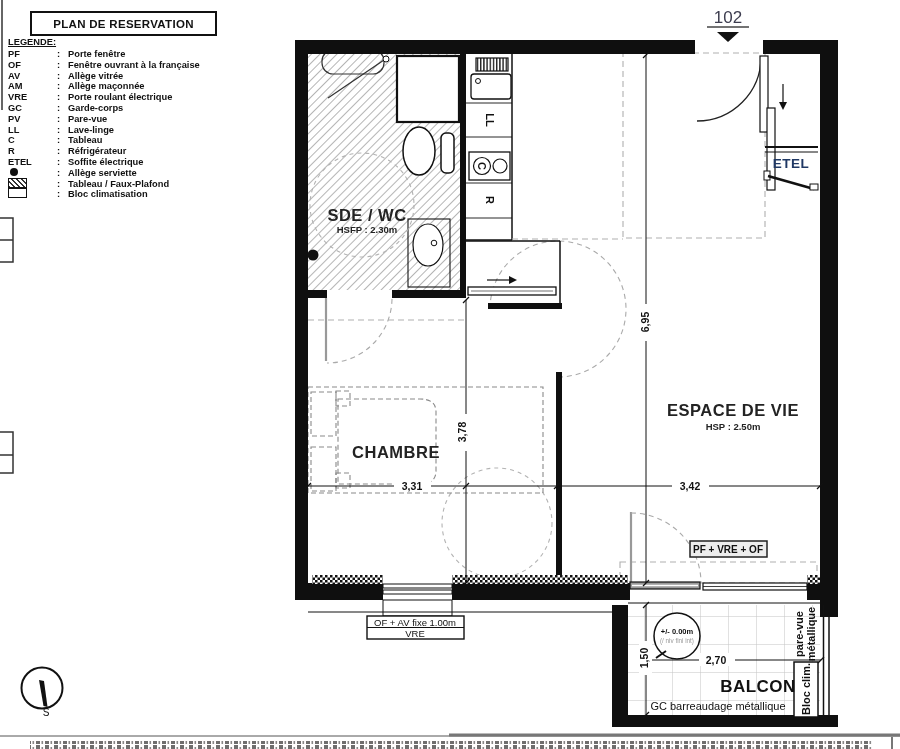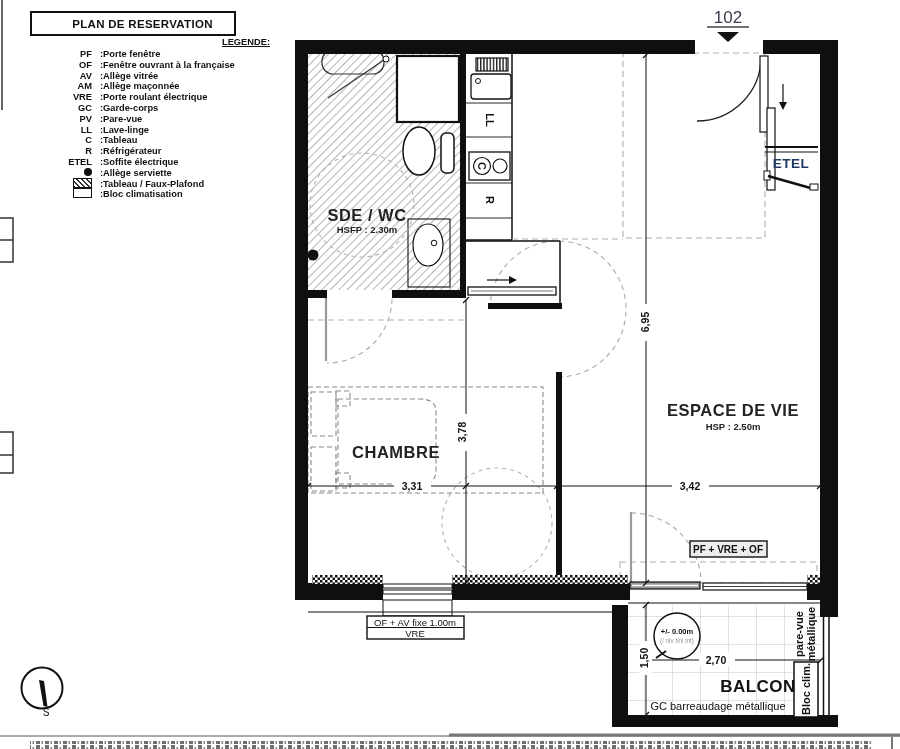--- a/index.html
+++ b/index.html
@@ -1,26 +1,26 @@
 <!DOCTYPE html>
 <html><head>
 <meta charset="utf-8">
 <style>
   html,body{margin:0;padding:0;background:#fff;}
   #stage{position:relative;width:900px;height:749px;background:#fff;overflow:hidden;
          font-family:"Liberation Sans",sans-serif;color:#111;}
   
   .title-box{position:absolute;left:30px;top:11px;width:183px;height:21px;
     border:2px solid #111;display:flex;align-items:center;justify-content:center;
-    font-size:11.5px;font-weight:bold;letter-spacing:.3px;padding-left:19px;}
+    font-size:11.5px;font-weight:bold;letter-spacing:.3px;}
   
-  .legend{position:absolute;left:20px;top:37px;width:250px;font-size:9.3px;font-weight:bold;text-align:right;}
+  .legend{position:absolute;left:8px;top:37px;width:250px;font-size:9.3px;font-weight:bold;}
   .legend-heading{text-decoration:underline;margin-bottom:2px;}
   .legend-row{display:flex;align-items:center;height:10.8px;line-height:10.8px;}
-  .legend-abbr{width:49px;flex:none;margin-left:23px;}
+  .legend-abbr{width:49px;flex:none;}
   .legend-colon{width:11px;flex:none;}
   .legend-desc{white-space:nowrap;}
   .sym-dot{display:inline-block;width:8px;height:8px;border-radius:50%;background:#111;margin-left:2px;}
   .sym-hatch{display:inline-block;width:17px;height:8px;border:1px solid #111;
     background:repeating-linear-gradient(45deg,#333 0 1px,#fff 1px 3.5px);}
   .sym-box{display:inline-block;width:17px;height:8px;border:1.6px solid #111;background:#fff;}
   svg{position:absolute;left:0;top:0;}
   svg text{font-family:"Liberation Sans",sans-serif;}
   .t-room{font-size:16.5px;font-weight:600;fill:#232323;letter-spacing:.5px;}
   .t-sub{font-size:9.5px;font-weight:600;fill:#232323;}

